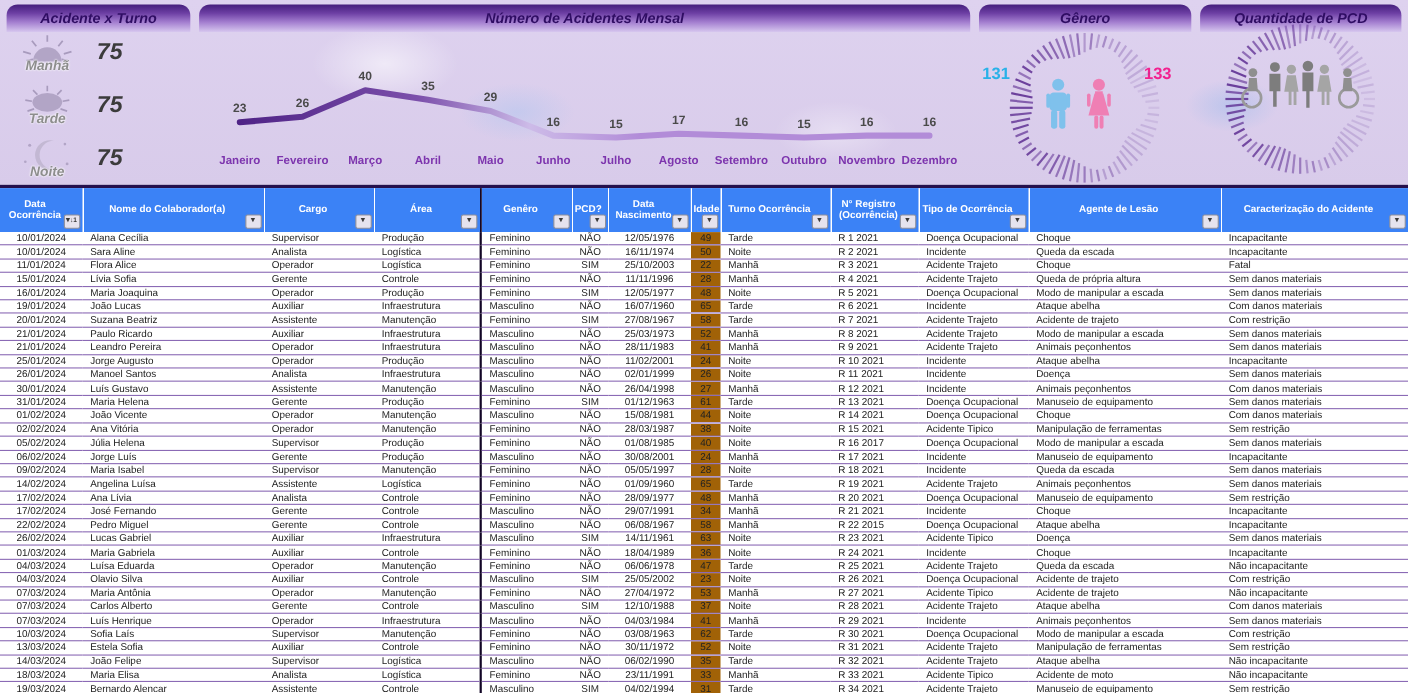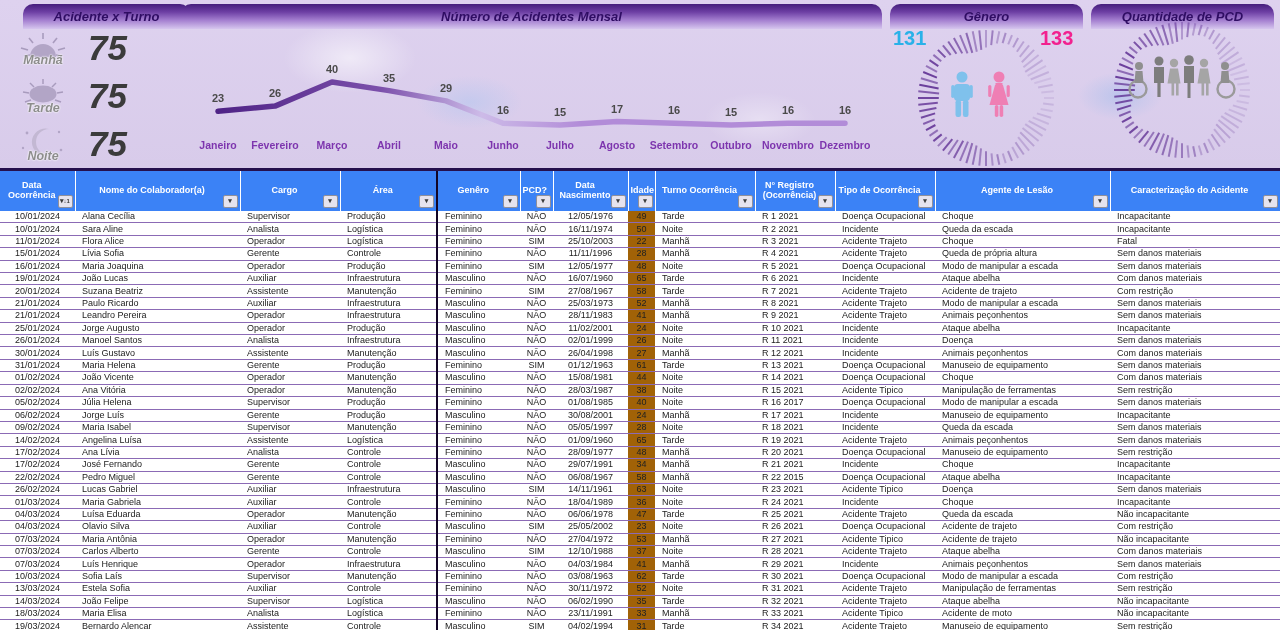--- a/index.html
+++ b/index.html
@@ -16,22 +16,22 @@
   .panel-title{position:absolute;top:4px;height:25px;border-radius:10px 10px 0 0;
     background:linear-gradient(180deg,#451e7c 0%,#6d3fa4 32%,#a47fd0 65%,#d6c6ee 100%);
     display:flex;align-items:center;justify-content:center;
     font-weight:bold;font-style:italic;font-size:13px;color:#2f0d63;}
   .shift-list{position:absolute;left:10px;top:26px;width:164px;height:140px;
     display:flex;flex-direction:column;justify-content:space-between;}
   .shift-item{display:flex;align-items:center;height:44px;}
   .shift-iconbox{width:66px;text-align:center;}
   .shift-label{font-weight:bold;font-style:italic;color:#8d8d8d;font-size:12.5px;
     margin-top:-13px;text-shadow:0 0 2px #fff,0 0 2px #fff;}
-  .shift-value{font-size:35px;font-weight:bold;font-style:italic;color:#3b3b3b;margin-left:12px;}
-  .big-count{position:absolute;font-size:20px;font-weight:bold;}
+  .shift-value{font-size:21px;font-weight:bold;font-style:italic;color:#3b3b3b;margin-left:12px;}
+  .big-count{position:absolute;font-size:15px;font-weight:bold;margin-top:32px;}
   .pcd-value{position:absolute;left:1112px;top:101px;width:140px;text-align:center;
     font-size:21px;font-weight:bold;color:#111;}
   svg text{font-family:"Liberation Sans",sans-serif;}
   .abs{position:absolute;}
 
   
   .table-wrap{position:absolute;left:0;top:168px;width:1280px;border-top:3px solid #25104d;}
   table{width:1280px;border-collapse:collapse;table-layout:fixed;}
   thead th{background:#3b82f6;color:#fff;font-size:9px;font-weight:bold;
     height:36px;position:relative;text-align:center;vertical-align:middle;
@@ -45,21 +45,21 @@
     white-space:nowrap;overflow:hidden;}
   td.al{text-align:left;padding-left:7px;} td.ac{text-align:center;}
   th.col-divider,td.col-divider{border-left:2px solid #120526;}
   td.hl{background:#a16207;}
 </style>
 </head>
 <body>
 
 <div class="top">
 
-  <div class="panel-title" style="left:23px;width:167px;">Acidente x Turno</div>
+  <div class="panel-title" style="left:6px;width:167px;">Acidente x Turno</div>
   <div class="panel-title" style="left:181px;width:701px;">Número de Acidentes Mensal</div>
   <div class="panel-title" style="left:890px;width:193px;">Gênero</div>
   <div class="panel-title" style="left:1091px;width:183px;">Quantidade de PCD</div>
 
   <div class="shift-list">
     <div class="shift-item">
       <div class="shift-iconbox">
         <svg width="56" height="32" viewBox="0 0 56 32">
           <g stroke="#a89bbd" stroke-width="1.6">
             <line x1="28" y1="3" x2="28" y2="9"></line>

